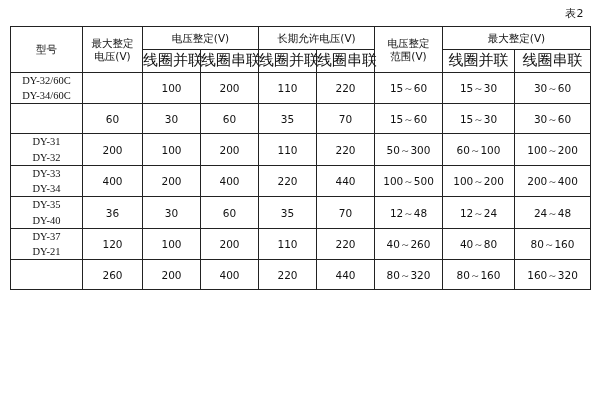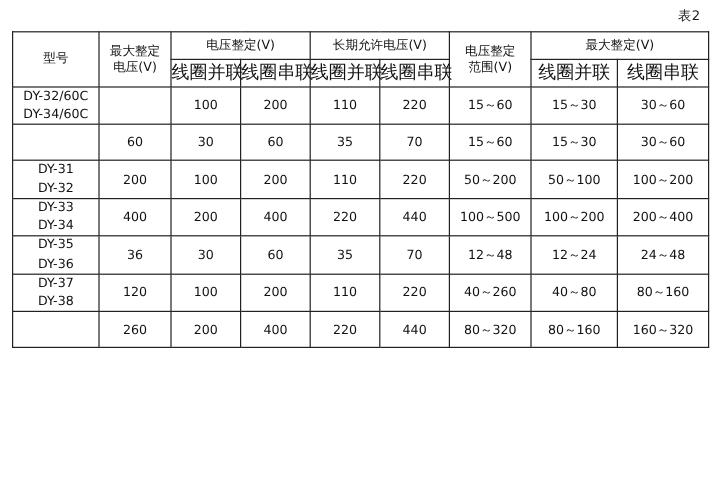--- a/index.html
+++ b/index.html
@@ -61,20 +61,21 @@
   
   tr.body-row td { height: 29px; }
   td.model-cell {
     text-align: left;
     padding-left: 8px;
     font-size: 10.5px;
     white-space: nowrap;
   }
   td.model-cell.two {
     line-height: 1.45;
+    font-family: Liberation Serif, serif;
   }
   td.blank { }
   .sep-thick { border-top: 1px solid #eab308; }
 </style>
 </head>
 <body>
 
 <div id="page">
 
   <div id="caption">表2</div>
@@ -148,22 +149,22 @@
       <tr class="body-row">
         <td class="model-cell two">
           <div>DY-31</div>
           <div>DY-32</div>
         </td>
         <td>200</td>
         <td>100</td>
         <td>200</td>
         <td>110</td>
         <td>220</td>
-        <td>50～200</td>
-        <td>50～100</td>
+        <td>50～300</td>
+        <td>60～100</td>
         <td>100～200</td>
       </tr>
 
       <tr class="body-row">
         <td class="model-cell two">
           <div>DY-33</div>
           <div>DY-34</div>
         </td>
         <td>400</td>
         <td>200</td>
@@ -171,36 +172,36 @@
         <td>220</td>
         <td>440</td>
         <td>100～500</td>
         <td>100～200</td>
         <td>200～400</td>
       </tr>
 
       <tr class="body-row sep-thick">
         <td class="model-cell two">
           <div>DY-35</div>
-          <div>DY-36</div>
+          <div>DY-40</div>
         </td>
         <td>36</td>
         <td>30</td>
         <td>60</td>
         <td>35</td>
         <td>70</td>
         <td>12～48</td>
         <td>12～24</td>
         <td>24～48</td>
       </tr>
 
       <tr class="body-row">
         <td class="model-cell two">
           <div>DY-37</div>
-          <div>DY-38</div>
+          <div>DY-21</div>
         </td>
         <td>120</td>
         <td>100</td>
         <td>200</td>
         <td>110</td>
         <td>220</td>
         <td>40～260</td>
         <td>40～80</td>
         <td>80～160</td>
       </tr>

